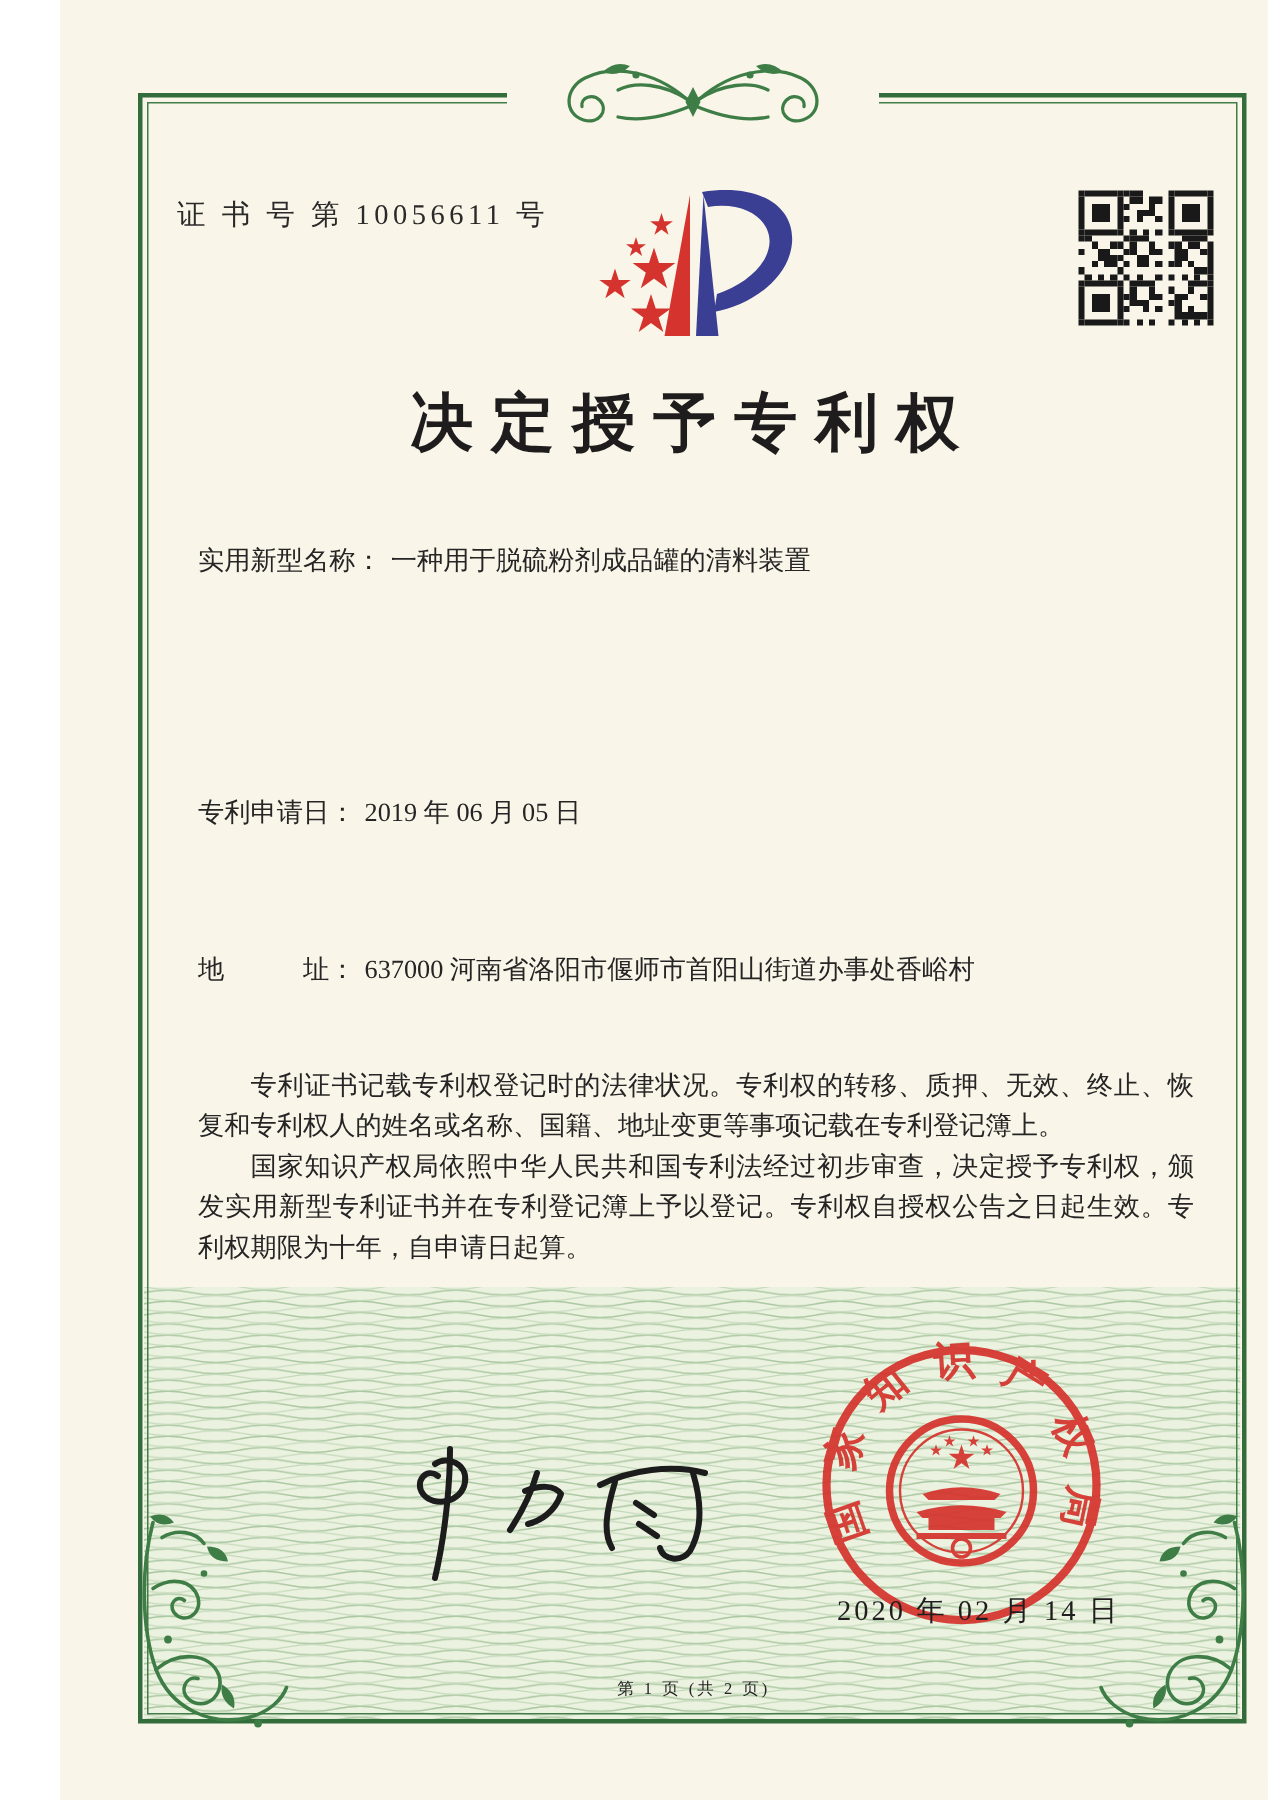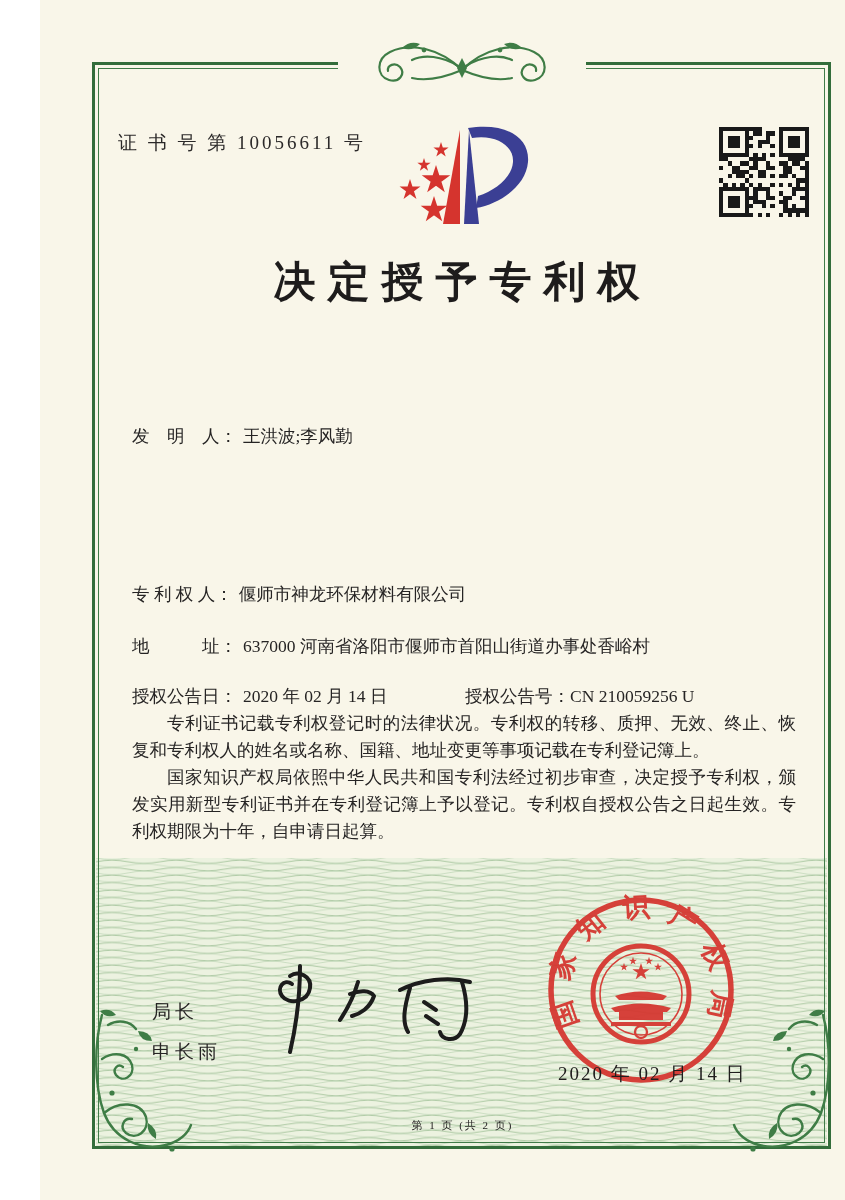--- a/index.html
+++ b/index.html
@@ -596,45 +596,35 @@
       <i style="grid-row:21;grid-column:16;visibility:hidden"></i>
       <i style="grid-row:21;grid-column:17;"></i>
       <i style="grid-row:21;grid-column:18;visibility:hidden"></i>
       <i style="grid-row:21;grid-column:19;"></i>
       <i style="grid-row:21;grid-column:20;visibility:hidden"></i>
       <i style="grid-row:21;grid-column:21;"></i>
     </div>
 
   <div class="title">决定授予专利权</div>
 
-  <div class="field" style="top:424px">
-    <span class="lab">发　明　人：</span><span class="val">王洪波;李风勤</span>
+  <div class="field" style="top:361px">
+    <span class="lab">实用新型名称：</span><span class="val">一种用于脱硫粉剂成品罐的清料装置</span>
   </div>
-  <div class="field" style="top:582px">
-    <span class="lab">专 利 权 人：</span><span class="val">偃师市神龙环保材料有限公司</span>
+  <div class="field" style="top:529px">
+    <span class="lab">专利申请日：</span><span class="val">2019 年 06 月 05 日</span>
   </div>
   <div class="field" style="top:634px">
     <span class="lab">地　　　址：</span><span class="val">637000  河南省洛阳市偃师市首阳山街道办事处香峪村</span>
   </div>
-  <div class="field" style="top:684px">
-    <span class="lab">授权公告日：</span><span class="val">2020 年 02 月 14 日</span>
-  </div>
-  <div class="grant-no" style="top:684px">
-    <span class="lab">授权公告号：</span><span class="val">CN 210059256 U</span>
-  </div>
 
   <div class="paras">
     <p>专利证书记载专利权登记时的法律状况。专利权的转移、质押、无效、终止、恢复和专利权人的姓名或名称、国籍、地址变更等事项记载在专利登记簿上。</p>
     <p>国家知识产权局依照中华人民共和国专利法经过初步审查，决定授予专利权，颁发实用新型专利证书并在专利登记簿上予以登记。专利权自授权公告之日起生效。专利权期限为十年，自申请日起算。</p>
   </div>
 
-  <div class="signer">
-    <div>局长</div>
-    <div>申长雨</div>
-  </div>
 
   <svg class="signature" viewBox="0 0 230 100">
     <g fill="none" stroke="#1c1c1c" stroke-width="4" stroke-linecap="round" stroke-linejoin="round">
       <path d="M30,24 C22,18 14,28 20,36 C27,45 46,42 48,28 C50,16 36,10 28,16"></path>
       <path d="M38,6 C38,24 36,58 28,92"></path>
       <path d="M96,22 C92,36 86,48 78,60"></path>
       <path d="M88,34 C98,30 108,30 112,36 C108,48 98,54 90,56"></path>
       <path d="M138,30 C158,20 186,16 208,22"></path>
       <path d="M148,28 C142,48 140,62 146,72"></path>
       <path d="M200,22 C206,42 206,60 198,74 C192,82 180,80 178,72"></path>

